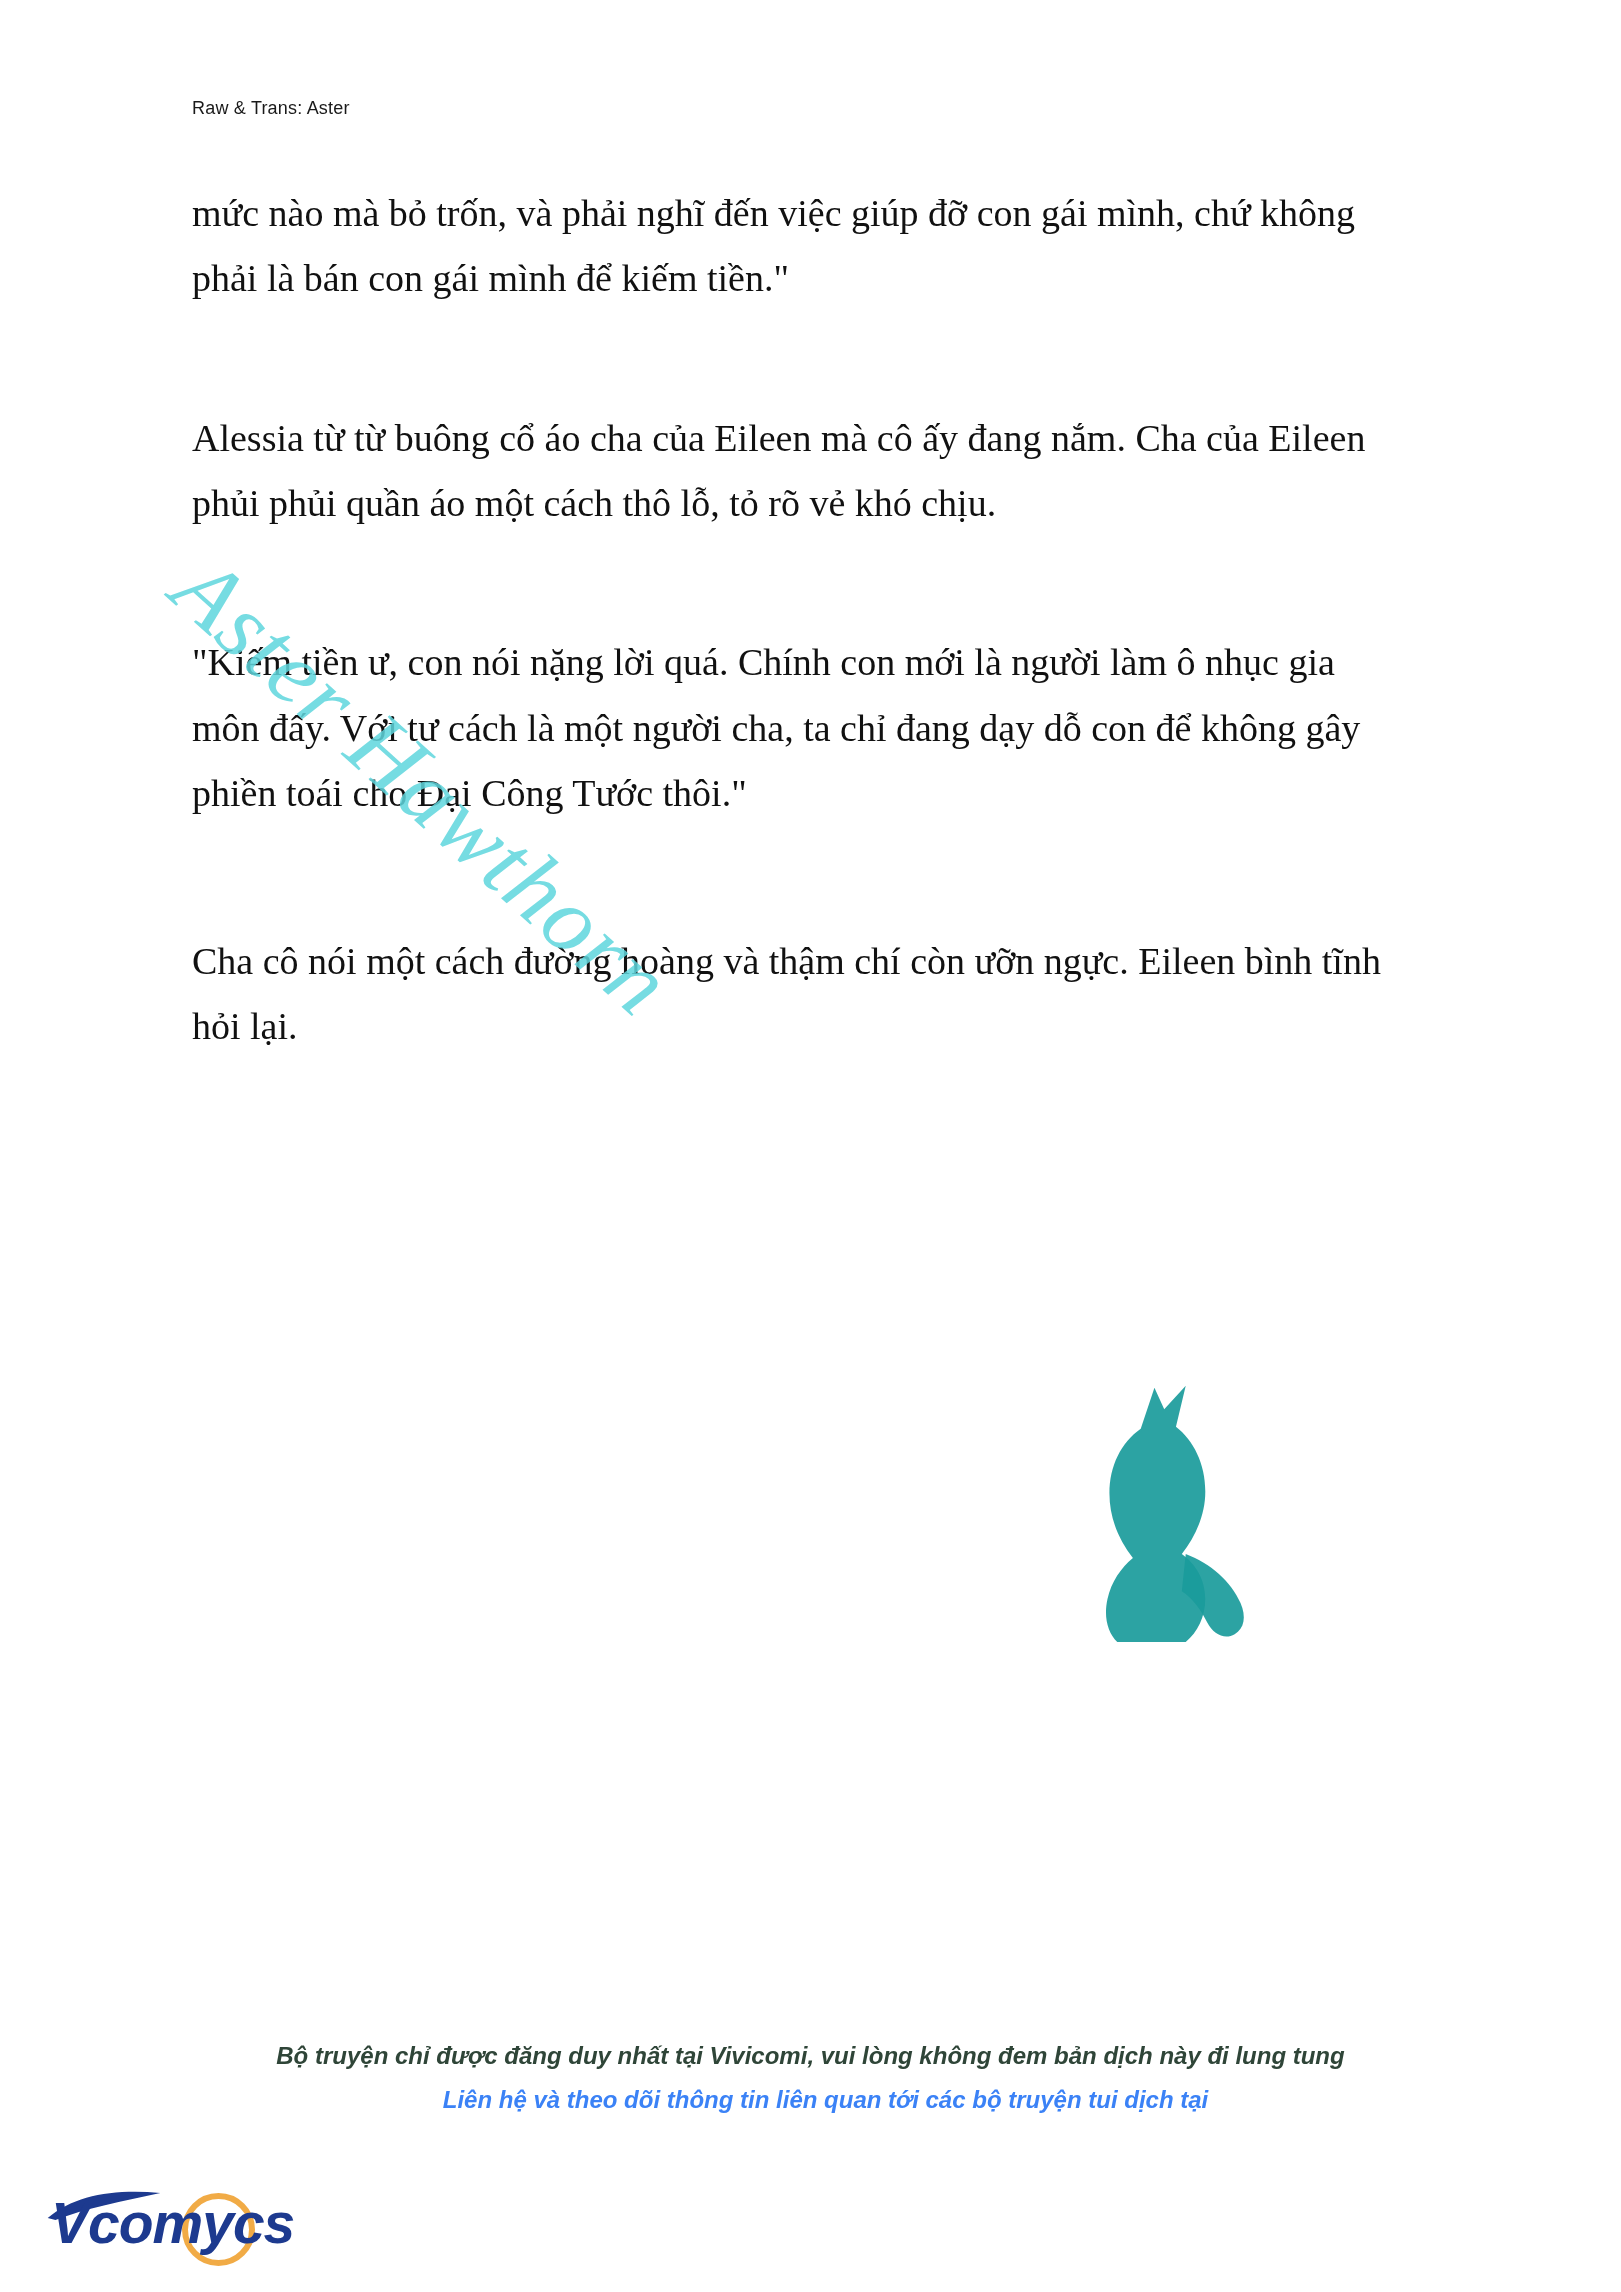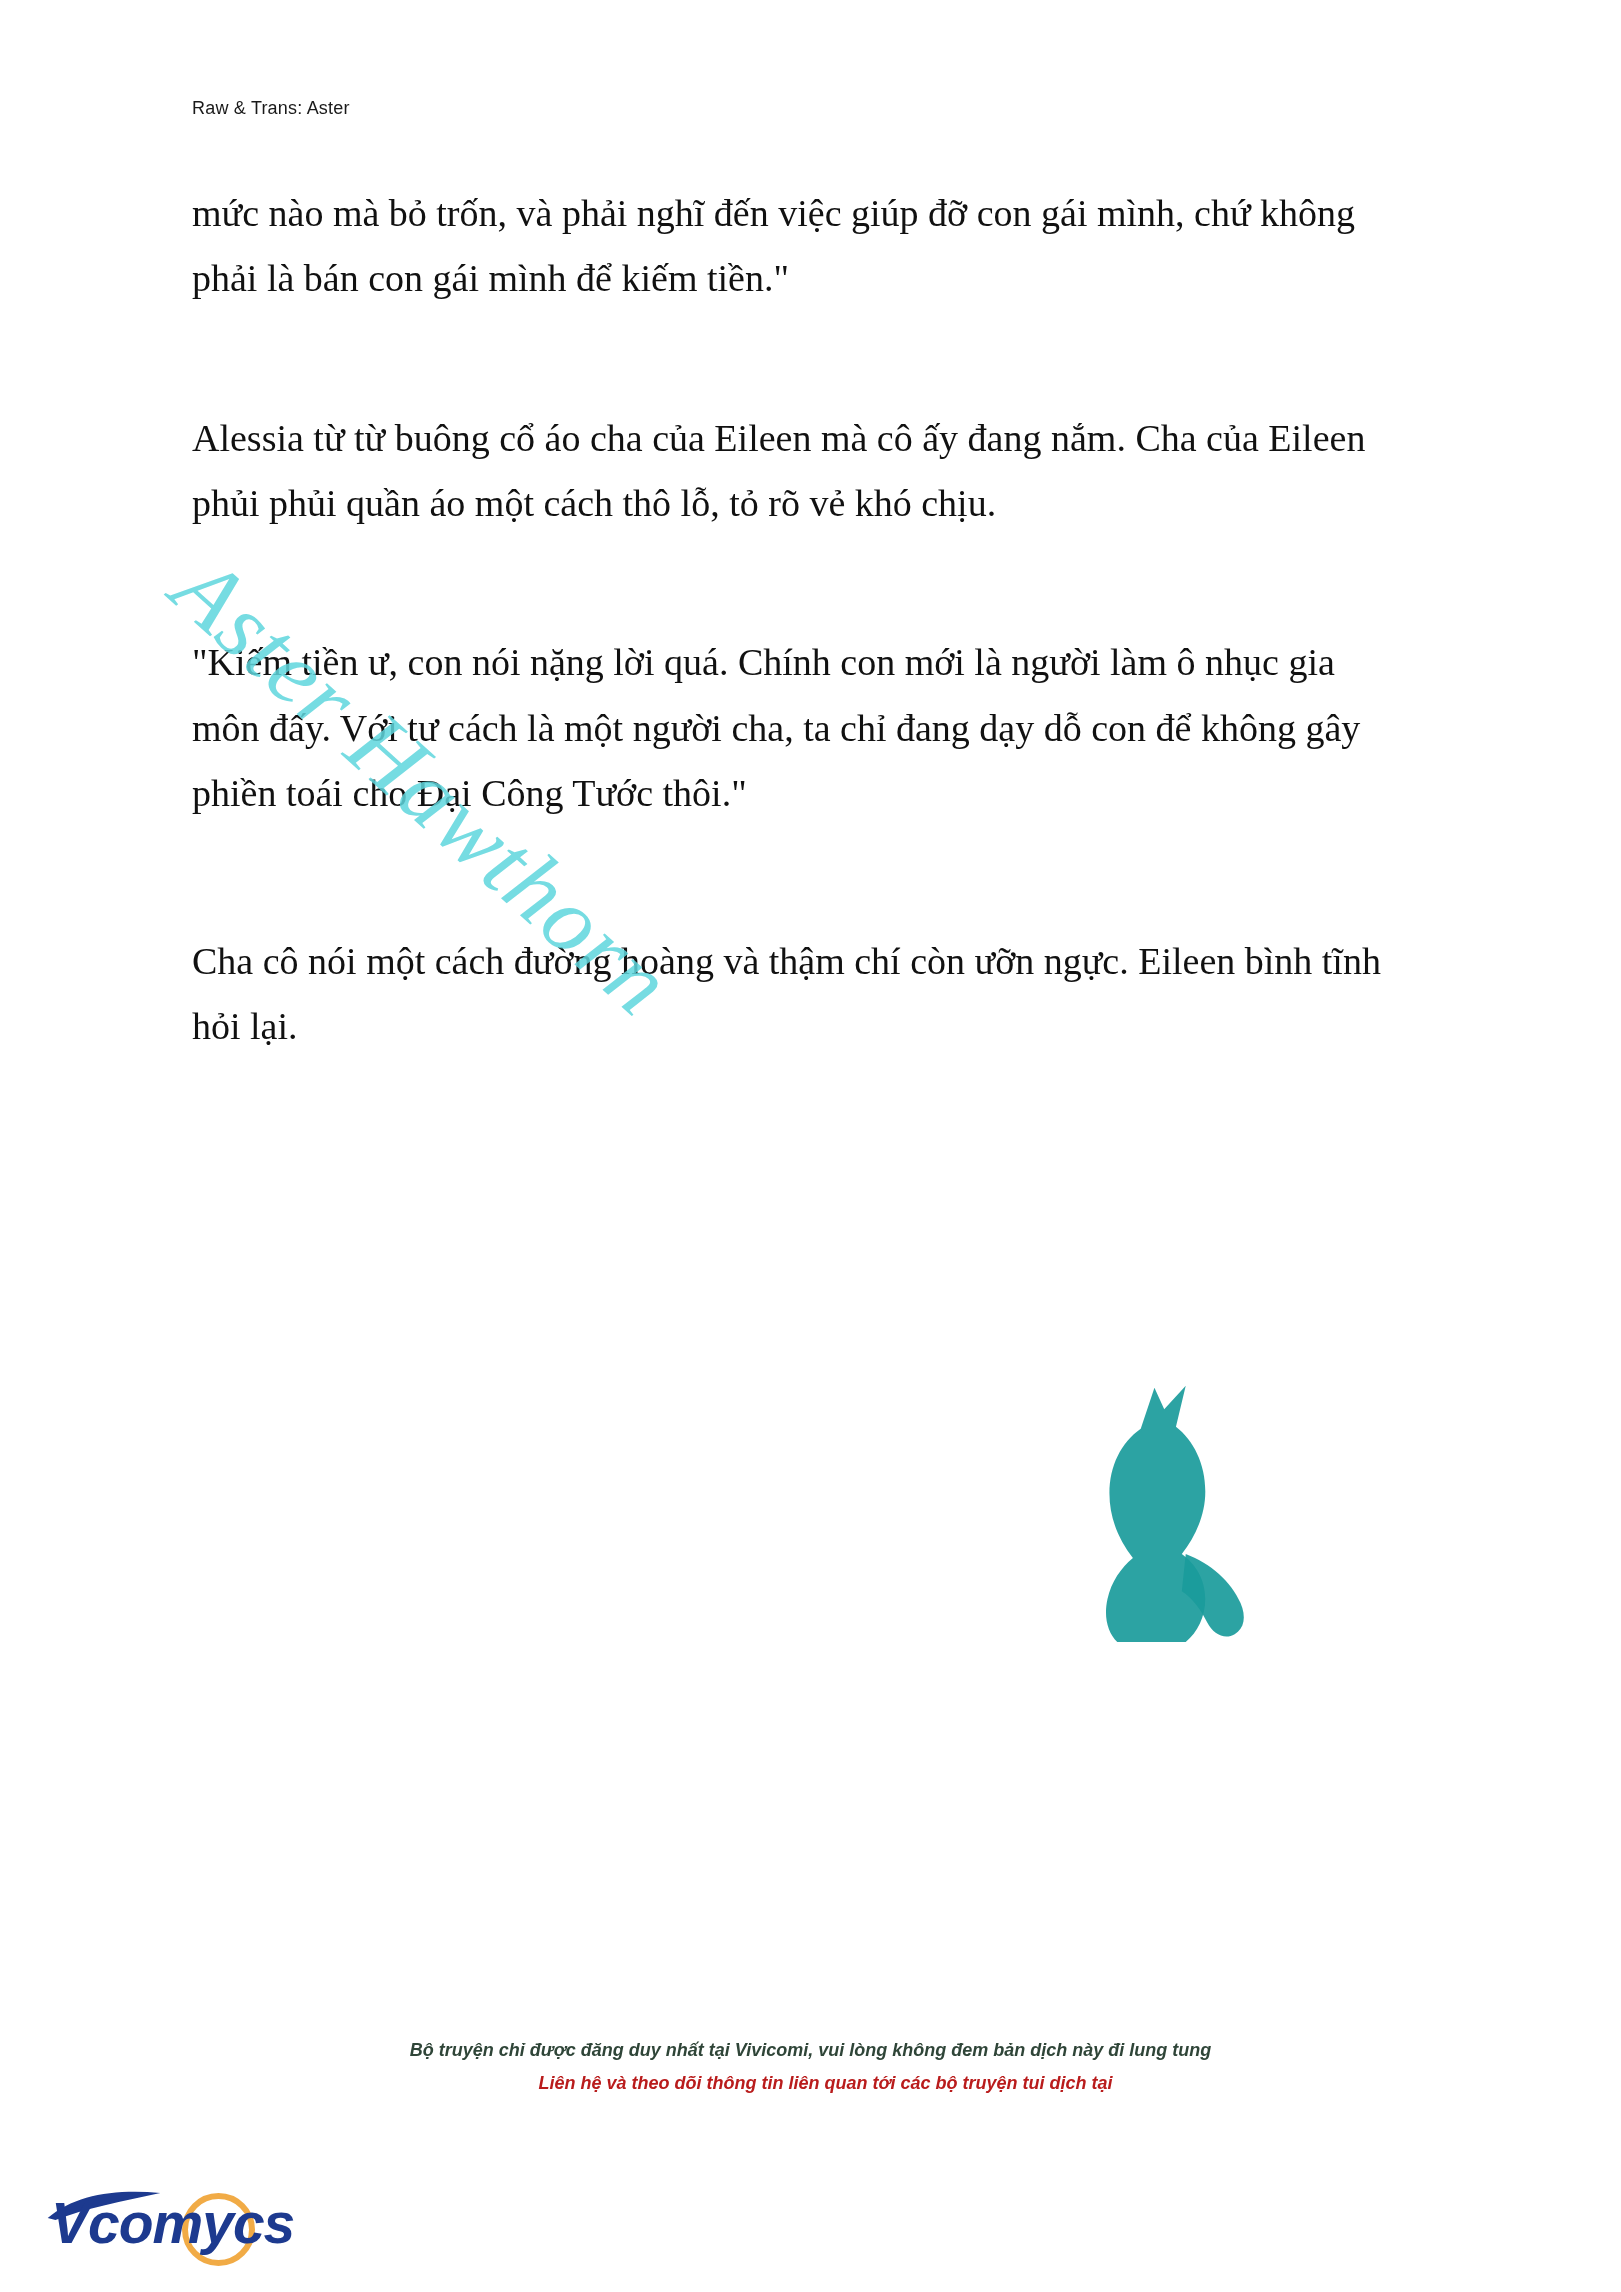--- a/index.html
+++ b/index.html
@@ -82,26 +82,26 @@
 
   .footer-note {
     position: absolute;
     left: 0;
     right: 0;
     top: 2034px;
     text-align: center;
     font-family: "Liberation Sans", sans-serif;
     font-weight: bold;
     font-style: italic;
-    font-size: 18px;
+    font-size: 24px;
     line-height: 1.85;
     color: #3b4a3f;
   }
   .footer-note .line1 { color: #2f4538; }
-  .footer-note .line2 { color: #b91c1c; padding-left: 30px; }
+  .footer-note .line2 { color: #3b82f6; padding-left: 30px; }
   .footer-note .line3 { color: #2f4538; }
   .logo-text {
     position: absolute;
     left: 51px;
     bottom: 37px;
     font-family: "Liberation Sans", sans-serif;
     font-weight: bold;
     font-style: italic;
     font-size: 57px;
     color: #1d3a8f;

